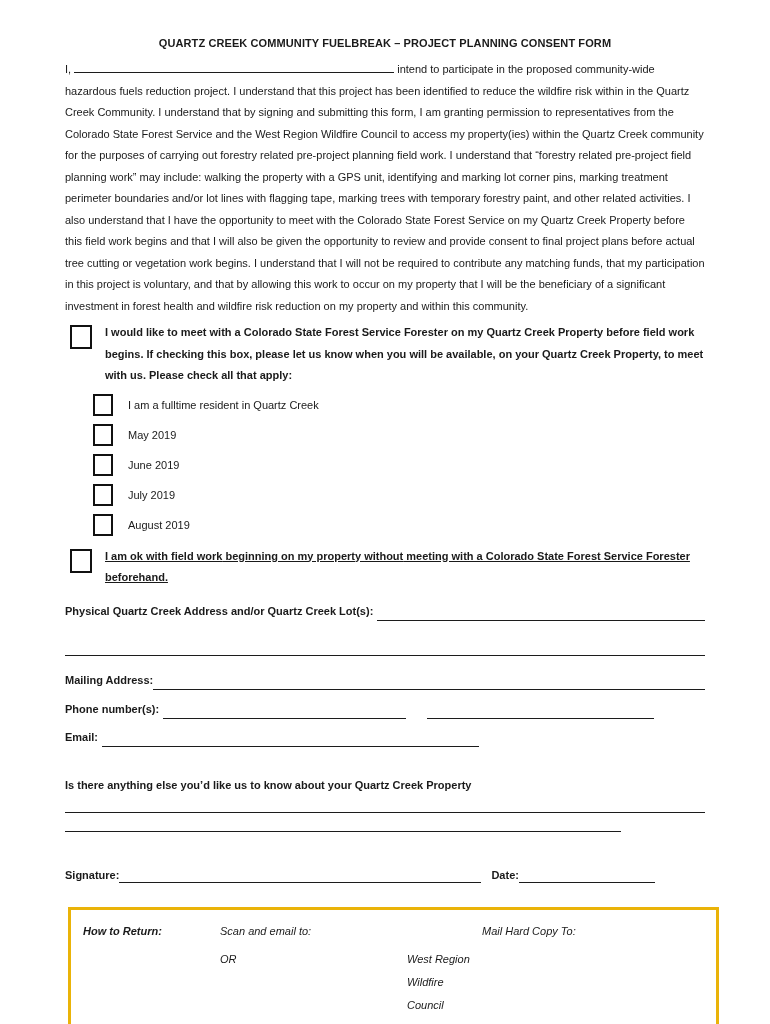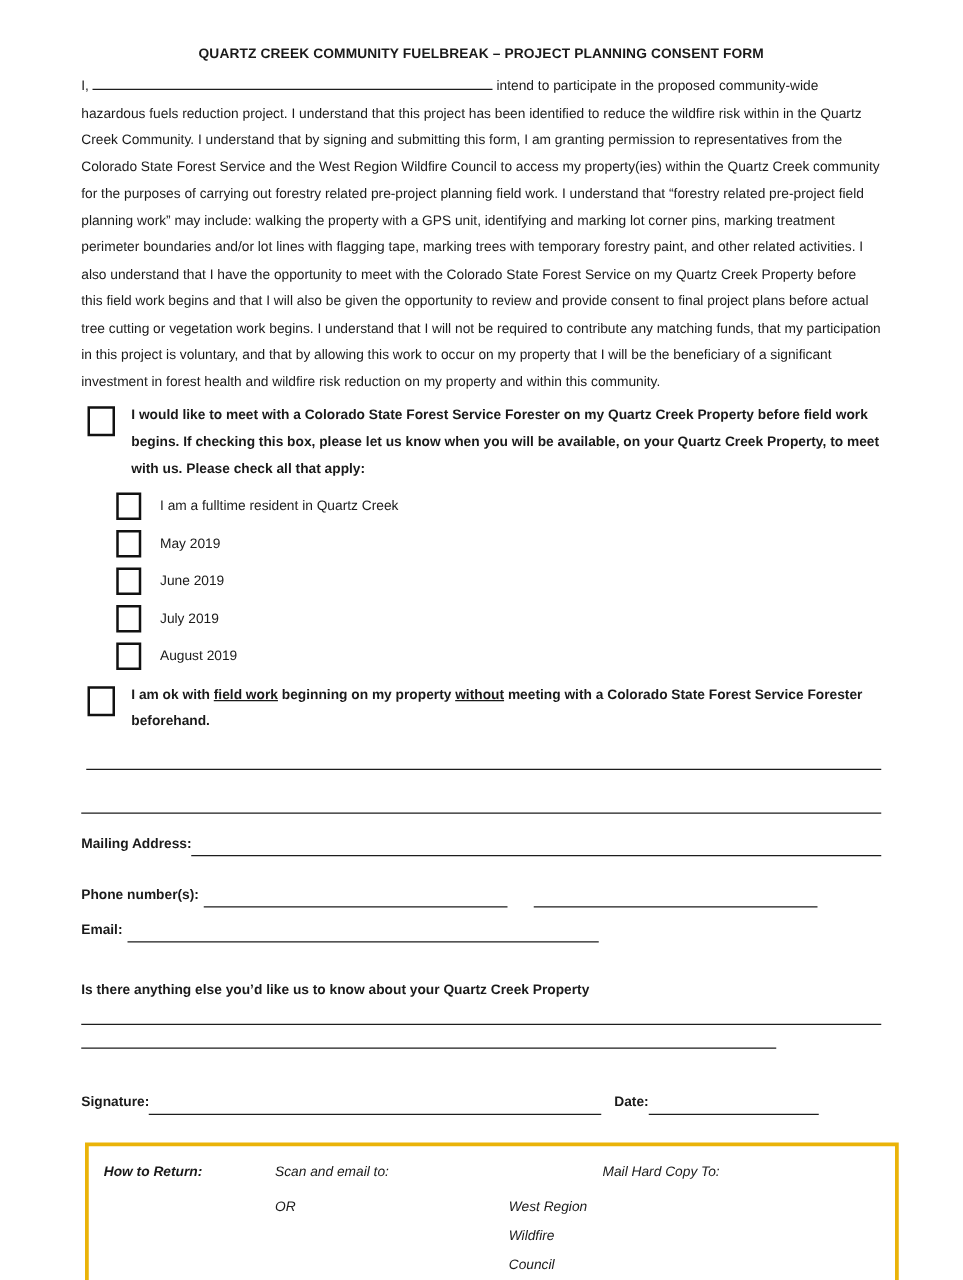--- a/index.html
+++ b/index.html
@@ -79,51 +79,52 @@
 </div>
 <div class="sub-row">
   <div class="sub-box"></div>
   <div class="sub-label">July 2019</div>
 </div>
 <div class="sub-row">
   <div class="sub-box"></div>
   <div class="sub-label">August 2019</div>
 </div>
 
-<div class="chk-row" style="margin-top:9px;">
+<div class="chk-row" style="margin-top:9px;text-decoration:underline;">
   <div class="chk-box"></div>
   <div class="chk-text"><span>I am ok with </span><span class="u">field work</span><span> beginning on my property </span><span class="u">without</span><span> meeting with a Colorado State Forest Service Forester beforehand.</span></div>
 </div>
 
 <div class="field-row" style="margin-top:12px;">
+  <span class="field-label">Physical Quartz Creek Address and/or Quartz Creek Lot(s):</span>
   <span class="blank grow" style="margin-left:4px;"></span>
 </div>
 <div class="fullline" style="margin-top:34px;"></div>
 
 <div class="field-row" style="margin-top:14px;">
   <span class="field-label">Mailing Address:</span>
   <span class="blank grow"></span>
 </div>
 
-<div class="field-row" style="margin-top:21px;">
+<div class="field-row" style="margin-top:9px;">
   <span class="field-label">Phone number(s):</span>
   <span class="blank" style="width:243px; margin-left:4px;"></span>
   <span class="blank" style="width:227px; margin-left:21px;"></span>
 </div>
 
 <div class="field-row" style="margin-top:8px;">
   <span class="field-label">Email:</span>
   <span class="blank" style="width:377px; margin-left:4px;"></span>
 </div>
 
 <div class="field-label" style="margin-top:28px; line-height:21.5px;">Is there anything else you’d like us to know about your Quartz Creek Property</div>
 <div class="fullline" style="margin-top:16px;"></div>
 <div class="fullline" style="margin-top:18px; width:556px;"></div>
 
-<div class="field-row" style="margin-top:33px;">
+<div class="field-row" style="margin-top:33px;align-items:center;">
   <span class="field-label">Signature:</span>
   <span class="blank" style="width:362px;"></span>
   <span class="field-label" style="margin-left:10px;">Date:</span>
   <span class="blank" style="width:136px;"></span>
 </div>
 
 <div class="return-box">
   <div class="return-title">How to Return:</div>
   <div>Scan and email to:</div>
   <div></div>

